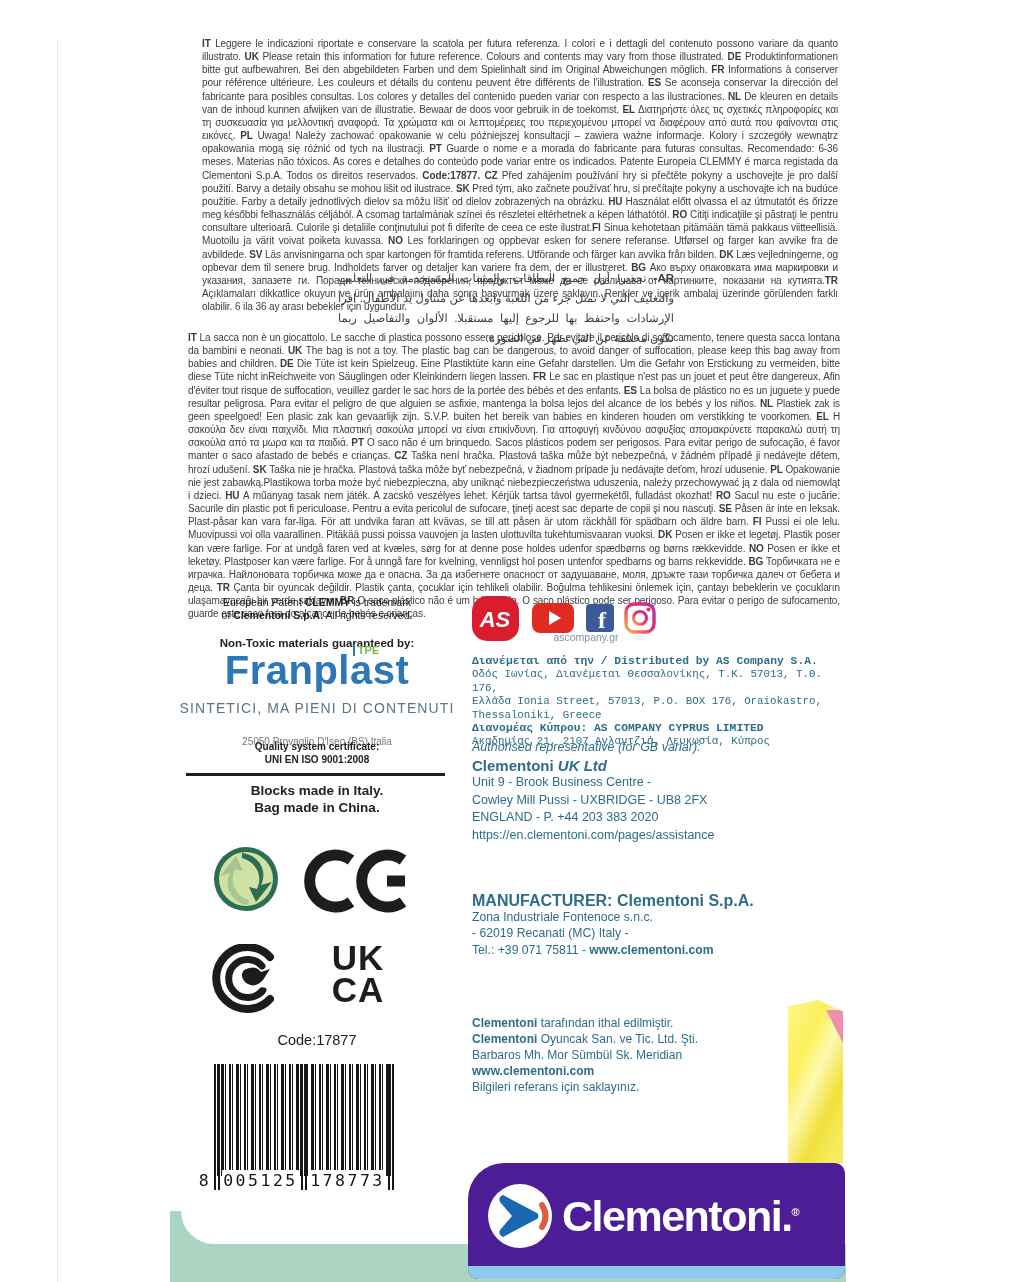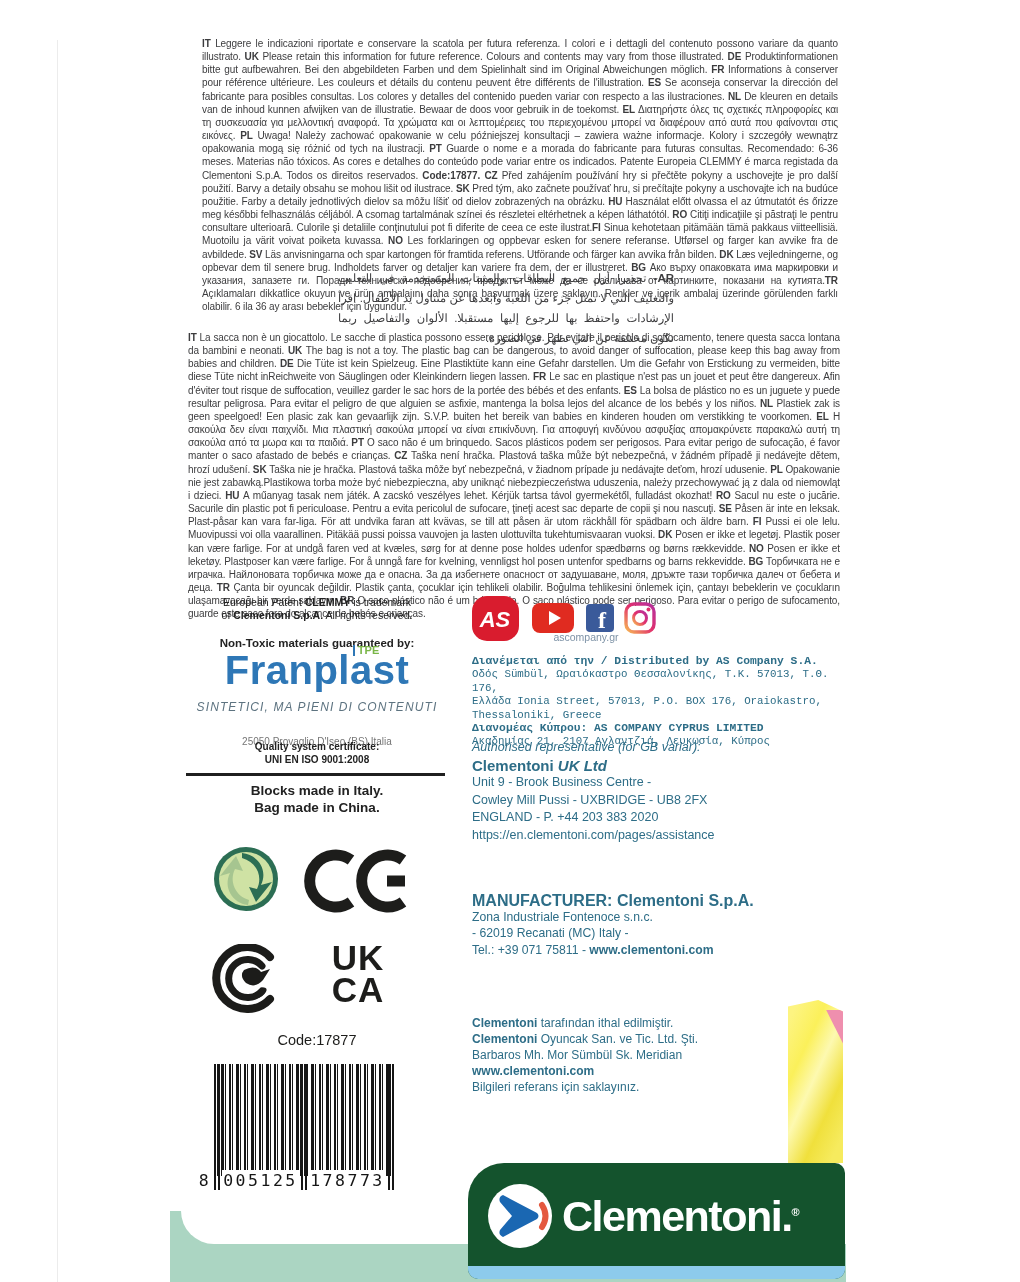--- a/index.html
+++ b/index.html
@@ -15,21 +15,21 @@
   #para2{left:188px;top:321px;width:652px;}
   #arabic{left:338px;top:256px;width:336px;direction:rtl;text-align:justify;font-size:11.5px;line-height:20px;color:#3c3c3e;}
   
   .lcol{left:176px;width:282px;text-align:center;color:#222;}
   #patent{top:596px;font-size:10.5px;line-height:13px;}
   #nontoxic{top:637px;font-size:11.5px;font-weight:bold;}
   #franplast{top:648px;}
   #fp-mark{position:relative;display:inline-block;}
   #fp-word{font-size:40px;font-weight:bold;color:#2e77b6;letter-spacing:0.5px;}
   #fp-tpe{position:absolute;top:-3px;right:30px;font-size:11px;font-weight:bold;color:#7ab648;border-left:2px solid #2e77b6;padding-left:3px;line-height:11px;}
-  #sintetici{top:700px;font-size:12px;letter-spacing:1.1px;color:#5d7380;font-style:italic;}
+  #sintetici{top:700px;font-size:14px;letter-spacing:1.1px;color:#5d7380;}
   #fp-address{top:736px;font-size:10px;color:#757575;}
   #quality{top:741px;font-size:10px;font-weight:bold;line-height:12.5px;}
   #divider{left:186px;top:773px;width:259px;height:2.5px;background:#1f1f1f;}
   #made{top:783px;font-size:13.5px;font-weight:bold;line-height:16.5px;}
   #greendot{left:212px;top:845px;}
   #ce-mark{left:303px;top:848px;}
   #cmim-mark{left:210px;top:944px;}
   #ukca{left:320px;top:942px;font-size:35px;font-weight:bold;line-height:32px;letter-spacing:1px;color:#1d1d1b;text-align:center;width:76px;}
   #code{top:1032px;font-size:14.5px;color:#1d1d1b;}
   
@@ -47,21 +47,21 @@
   #authorised{top:739px;font-size:12.5px;line-height:17.5px;width:380px;}
   #auth-name{font-size:15px;}
   #manufacturer{top:893px;font-size:12.2px;line-height:16.2px;width:380px;}
   #manufacturer .hd{font-size:16px;}
   #turkish{top:1015px;font-size:12px;line-height:16px;width:380px;}
   
   #photo-strip{left:788px;top:1000px;width:55px;height:163px;background:linear-gradient(115deg,#fdf481 8%,#fbf05a 30%,#fdf9b0 48%,#f0e03c 70%,#f6eb5e 90%);clip-path:polygon(0 4%,55% 0,100% 7%,100% 100%,0 100%);}
   #photo-pink{position:absolute;right:0;top:10px;width:24px;height:42px;background:#ef8fae;clip-path:polygon(30% 0,100% 0,100% 80%);}
   #teal-band{left:170px;top:1211px;width:676px;height:71px;background:#abd5c2;}
   #band-notch{left:181px;top:1211px;width:665px;height:33px;background:#ffffff;border-bottom-left-radius:36px;}
-  #logo-box{left:468px;top:1163px;width:377px;height:116px;background:#14532d;border-radius:36px 10px 10px 10px;}
+  #logo-box{left:468px;top:1163px;width:377px;height:116px;background:#4c1d95;border-radius:36px 10px 10px 10px;}
   #logo-strip{position:absolute;left:0;bottom:0;width:100%;height:13px;background:#8dcbec;border-radius:0 0 10px 10px;}
   #brand{position:absolute;left:94px;top:29px;color:#ffffff;font-size:43px;font-weight:bold;letter-spacing:-1.5px;white-space:nowrap;}
   #brand sup{font-size:11px;letter-spacing:0;}
   #logo-circle{position:absolute;left:20px;top:21px;}
 </style>
 </head>
 <body>
 
 <div class="abs" id="panel-edge"></div>
 
@@ -181,21 +181,21 @@
       <rect x="2" y="2" width="28" height="28" rx="8" fill="none" stroke="url(#iggrad)" stroke-width="3.4"></rect>
       <circle cx="16" cy="16" r="6.5" fill="none" stroke="url(#iggrad)" stroke-width="3"></circle>
       <circle cx="24.5" cy="7.5" r="2" fill="#e1306c"></circle>
     </svg>
   </span>
 </div>
 <div class="abs" id="ascompany">ascompany.gr</div>
 
 <div class="abs rcol" id="distributed">
   <div class="hd seg-b">Διανέμεται από την / Distributed by AS Company S.A.</div>
-  <div>Οδός Sümbül, Ωραιόκαστρο Θεσσαλονίκης, Τ.Κ. 57013, Τ.Θ. 176,</div>
+  <div>Οδός Ιωνίας, Διανέμεται Θεσσαλονίκης, Τ.Κ. 57013, Τ.Θ. 176,</div>
   <div>Ελλάδα Ionia Street, 57013, P.O. BOX 176, Oraiokastro, Thessaloniki, Greece</div>
   <div class="hd seg-b">Διανομέας Κύπρου: AS COMPANY CYPRUS LIMITED</div>
   <div>Ακαδημίας 21, 2107 Αγλαντζιά, Λευκωσία, Κύπρος</div>
 </div>
 
 <div class="abs rcol" id="authorised">
   <div class="seg-i">Authorised representative  (for GB variar):</div>
   <div id="auth-name"><span class="seg-b">Clementoni </span><span class="seg-bi">UK Ltd</span></div>
   <div>Unit 9 - Brook Business Centre -</div>
   <div>Cowley Mill Pussi -  UXBRIDGE - UB8 2FX</div>

